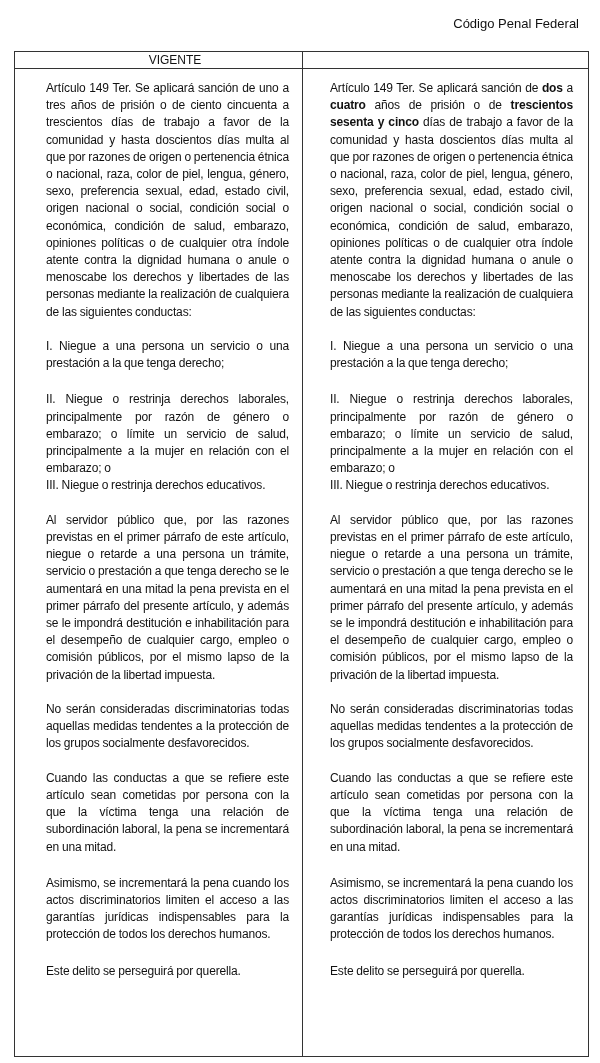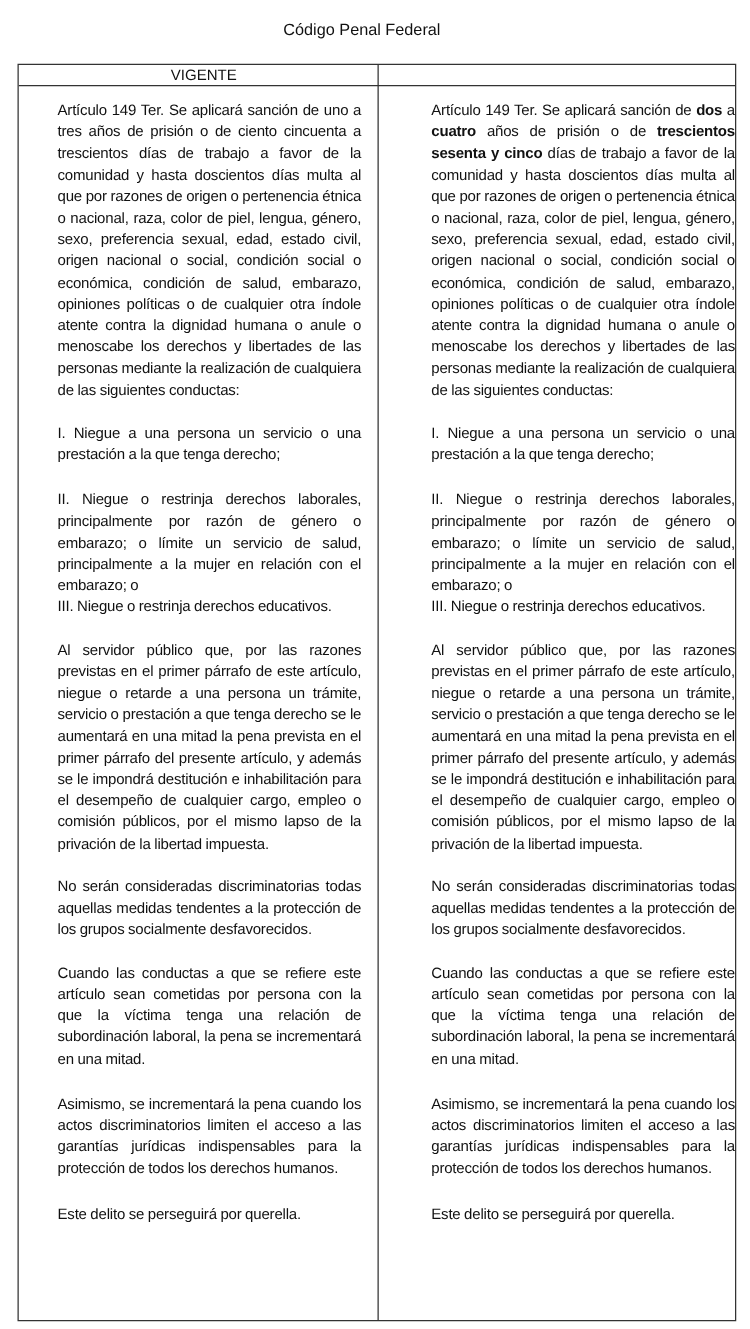--- a/index.html
+++ b/index.html
@@ -13,21 +13,21 @@
       position: relative;
       overflow: hidden;
       font-family: "Liberation Sans", sans-serif;
       color: #111111;
     }
     .doc-title {
       position: absolute;
       top: 16px;
       left: 0;
       width: 579px;
-      text-align: center;
+      text-align: right;
       font-size: 13px;
       line-height: 16px;
     }
     .compare-table {
       position: absolute;
       left: 14px;
       top: 51px;
       width: 575px;
       height: 1006px;
       border: 1.5px solid #333333;
@@ -43,42 +43,42 @@
       box-sizing: border-box;
     }
     .header-cell {
       position: absolute;
       top: 0;
       height: 16px;
       text-align: center;
       font-size: 12px;
       line-height: 16px;
     }
-    .header-cell.left { left: 4px; width: 288px; }
+    .header-cell.left { left: 16px; width: 288px; }
     .header-cell.right { left: 288px; width: 285px; }
     .col-divider {
       position: absolute;
       left: 287px;
       top: 0;
       width: 1px;
       height: 100%;
       background: #333333;
     }
     .col {
       position: absolute;
       top: 28px;
       width: 243px;
       font-size: 12px;
       line-height: 17.2px;
       text-align: justify;
       letter-spacing: -0.15px;
       word-spacing: -0.3px;
     }
     .col.left { left: 31px; }
-    .col.right { left: 330px; }
+    .col.right { left: 315px; }
     .para {
       margin: 0 0 17.2px 0;
     }
     .para.tight {
       margin-bottom: 0;
       margin-top: 19px;
     }
     b { font-weight: bold; }
   </style>
 </head>

